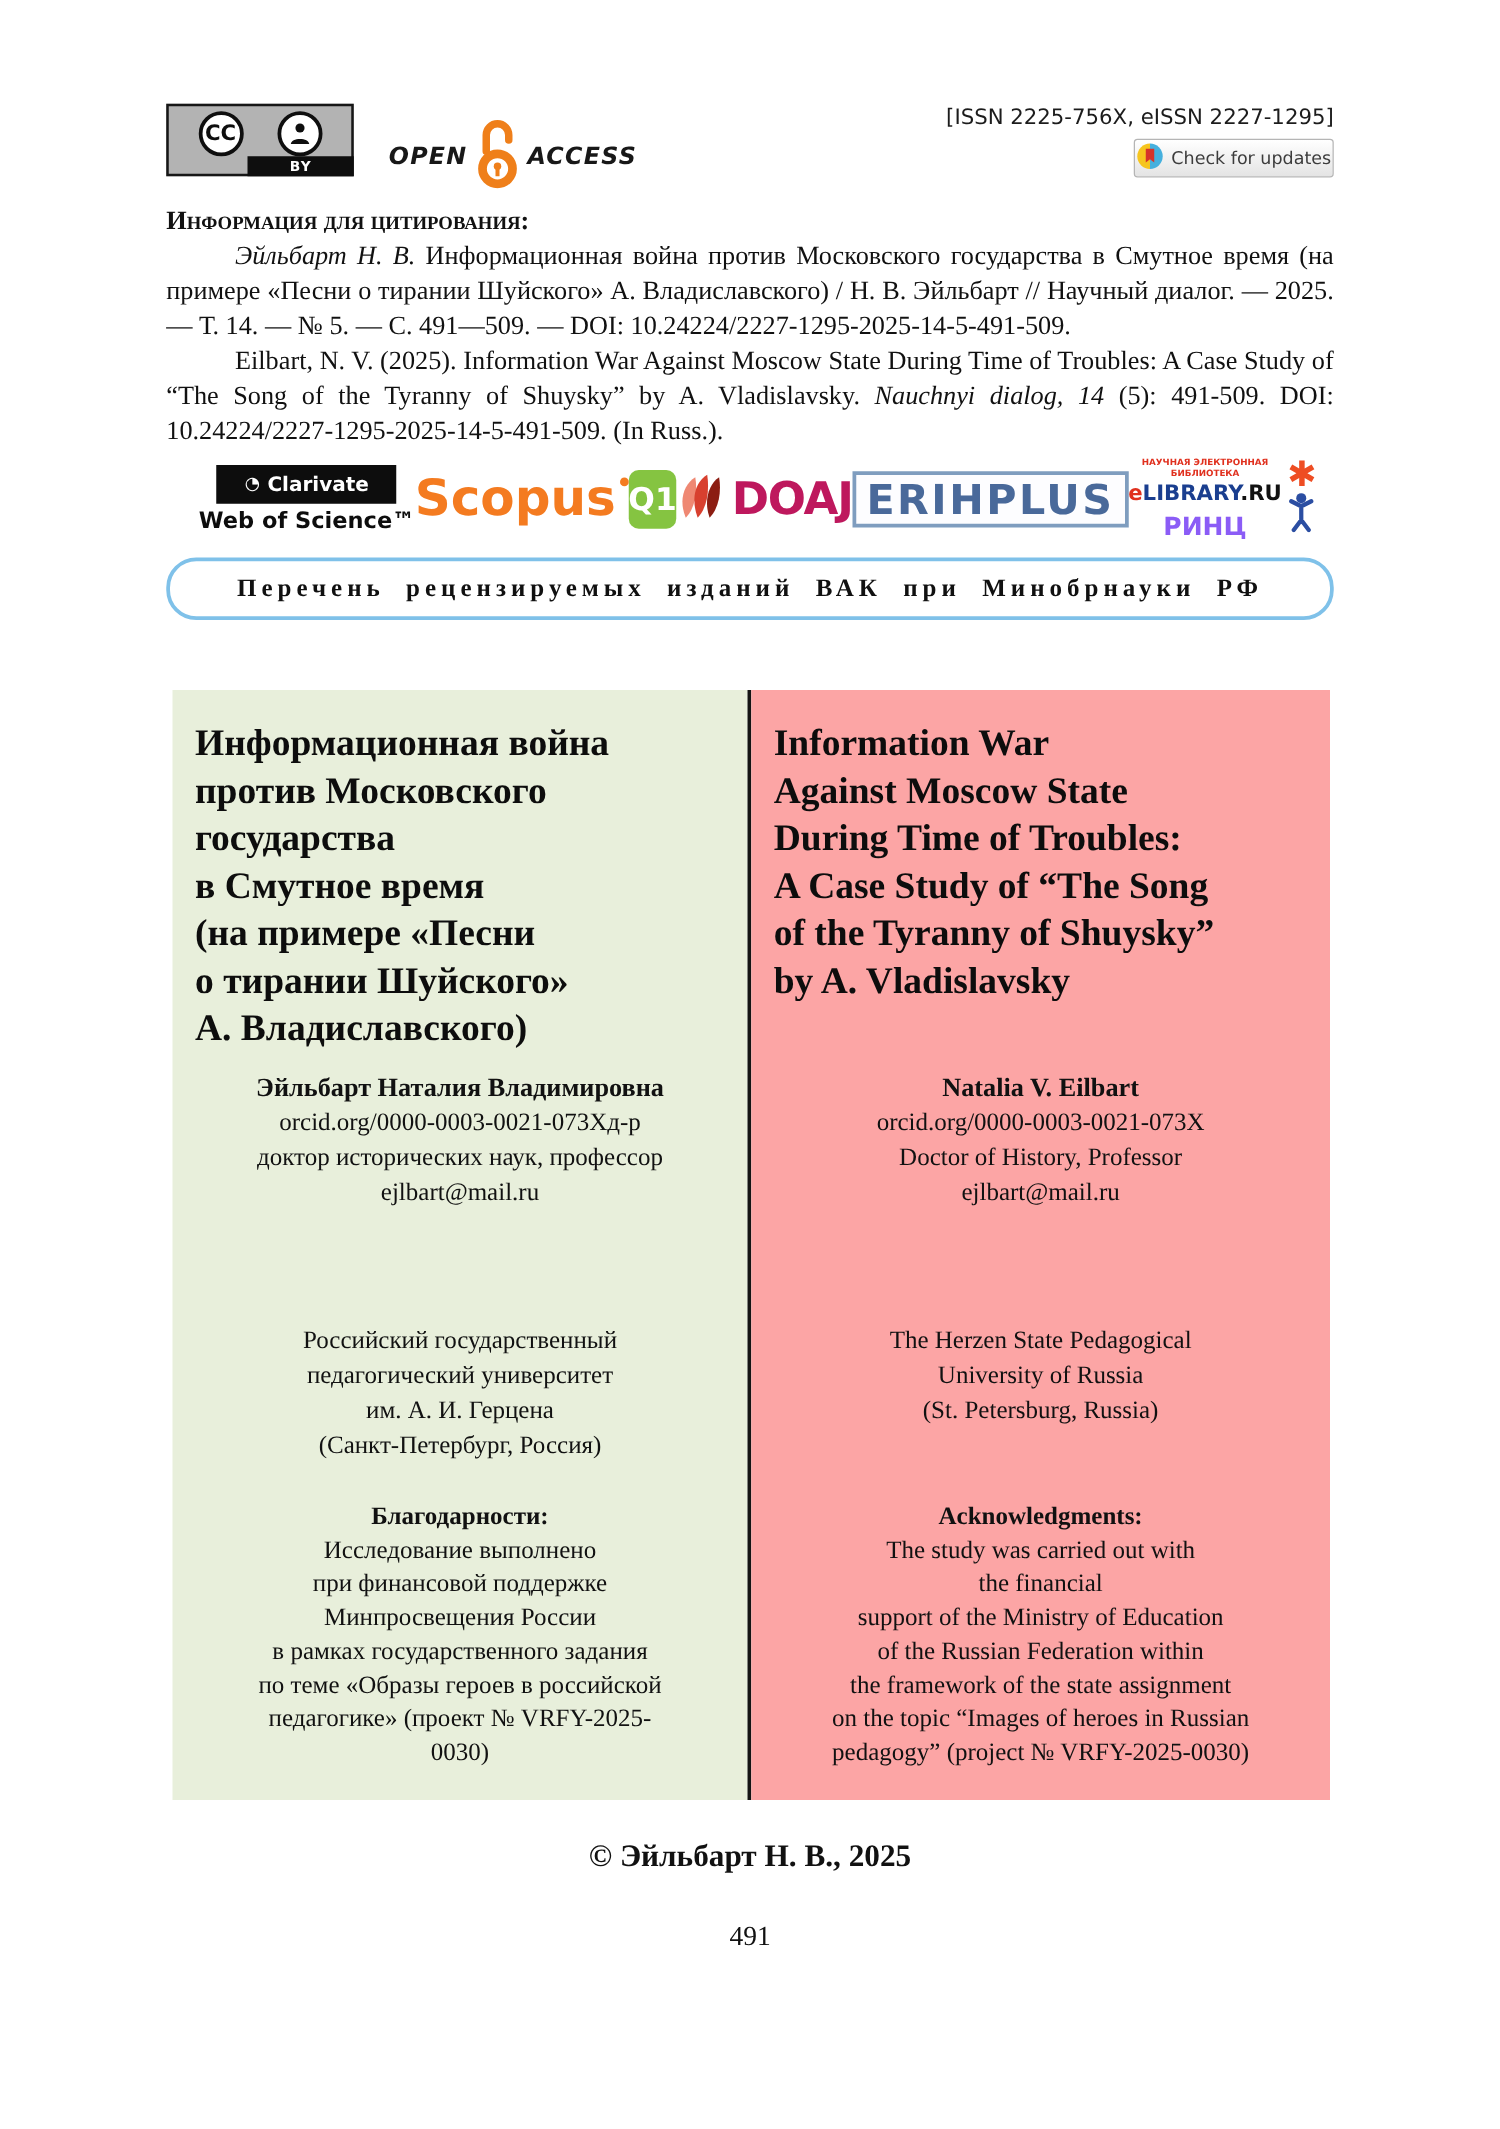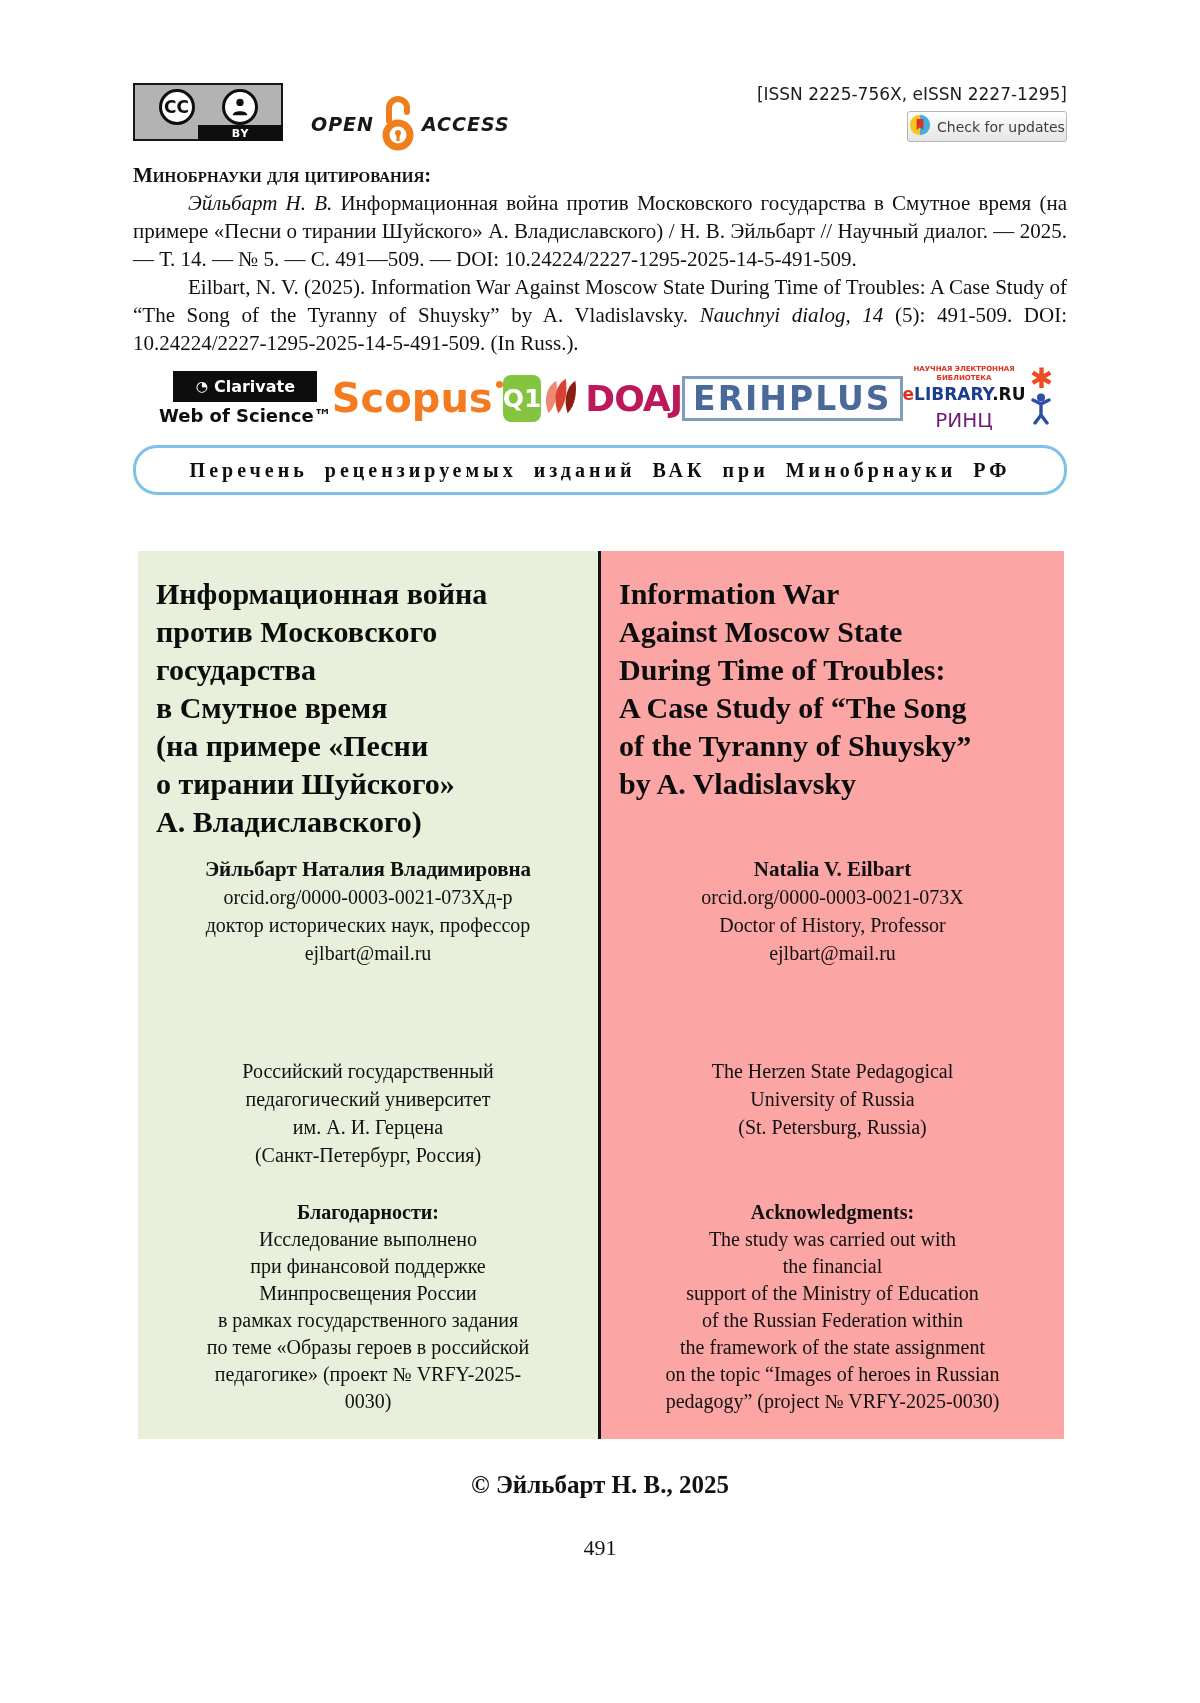--- a/index.html
+++ b/index.html
@@ -57,21 +57,21 @@
     color:#fff; font-family:"DejaVu Sans", sans-serif; font-weight:bold; font-size:25px; }
   .doaj { display:flex; align-items:center; gap:4px; }
   .doaj-text { font-family:"DejaVu Sans", sans-serif; font-weight:bold; font-size:36px; color:#be185d; letter-spacing:-1px; }
   .erih { border:3px solid #7f9dbf; background:#fdfdff; padding:0 8px; font-family:"DejaVu Sans", sans-serif; font-weight:bold;
     font-size:33px; color:#49699a; letter-spacing:2px; }
   .elib { display:flex; align-items:flex-start; gap:4px; }
   .elib-left { display:flex; flex-direction:column; align-items:center; }
   .elib-tagline { width:112px; font-family:"DejaVu Sans", sans-serif; font-size:7px; font-weight:bold; color:#e0301e; text-align:center; line-height:9px; }
   .elib-name { font-family:"DejaVu Sans", sans-serif; font-weight:bold; font-size:17px; margin-top:1px; white-space:nowrap; }
   .elib-name .e { color:#e0301e; } .elib-name .lib { color:#1a3e8f; } .elib-name .ru { color:#111; }
-  .rinc { font-family:"DejaVu Sans", sans-serif; font-weight:normal; font-size:20px; color:#701a75; margin-top:4px; }
+  .rinc { font-family:"DejaVu Sans", sans-serif; font-weight:bold; font-size:20px; color:#8b5cf6; margin-top:4px; }
   .elib-right { display:flex; flex-direction:column; align-items:center; }
   .asterisk { color:#ee4d23; font-size:28px; line-height:28px; font-family:"DejaVu Sans", sans-serif; }
 
   
   .vak-box { margin:14px 133px 0 133px; height:50px; border:3px solid #7fc1e9; border-radius:24px;
     display:flex; align-items:center; justify-content:center; }
   .vak-text { font-weight:bold; font-size:20px; letter-spacing:4px; word-spacing:8px; color:#101010; white-space:nowrap; }
 
   
   .columns { margin:56px 136px 0 138px; display:flex; height:888px;justify-content:center; }
@@ -129,21 +129,21 @@
             <path d="M13 1 a12 12 0 0 1 0 24 z" fill="#45b0de"></path>
             <path d="M9 6 h8 v13 l-4 -3.2 -4 3.2 z" fill="#d6332a"></path>
           </svg>
         </span>
         <span>Check for updates</span>
       </div>
     </div>
   </div>
 
   <div class="content citation">
-    <div class="cite-heading">Минобрнауки для цитирования:</div>
+    <div class="cite-heading">Информация для цитирования:</div>
     <p class="cite-p"><span class="ital">Эйльбарт Н. В.</span><span> Информационная война против Московского государства в Смутное время (на примере «Песни о тирании Шуйского» А. Владиславского) / Н. В. Эйльбарт // Научный диалог. — 2025. — Т. 14. — № 5. — С. 491—509. — DOI: 10.24224/2227-1295-2025-14-5-491-509.</span></p>
     <p class="cite-p"><span>Eilbart, N. V. (2025). Information War Against Moscow State During Time of Troubles: A Case Study of “The Song of the Tyranny of Shuysky” by A. Vladislavsky. </span><span class="ital">Nauchnyi dialog, 14</span><span> (5): 491-509. DOI: 10.24224/2227-1295-2025-14-5-491-509. (In Russ.).</span></p>
   </div>
 
   <div class="content badges">
     <div class="clar-wrap">
       <div class="clar-box">
         <span class="clar-ico">◔</span>
         <span>Clarivate</span>
       </div>

